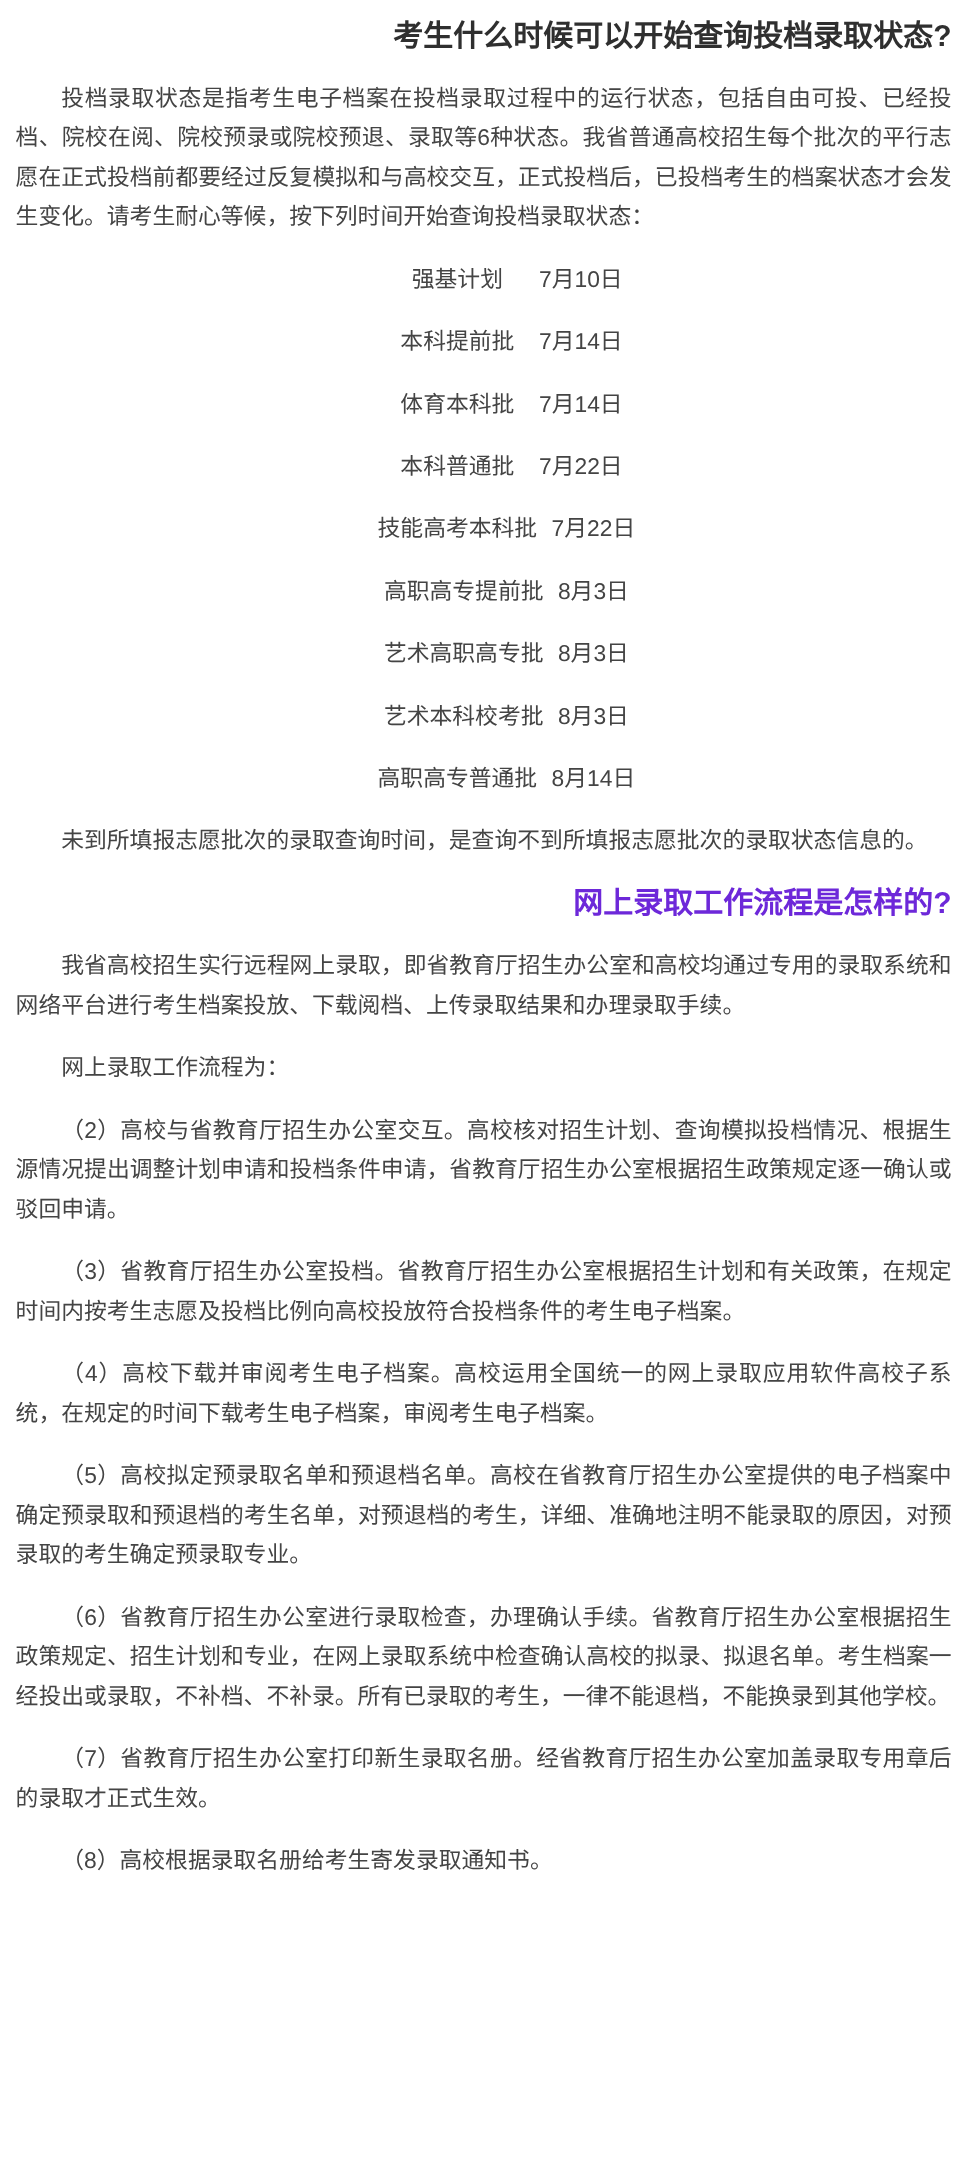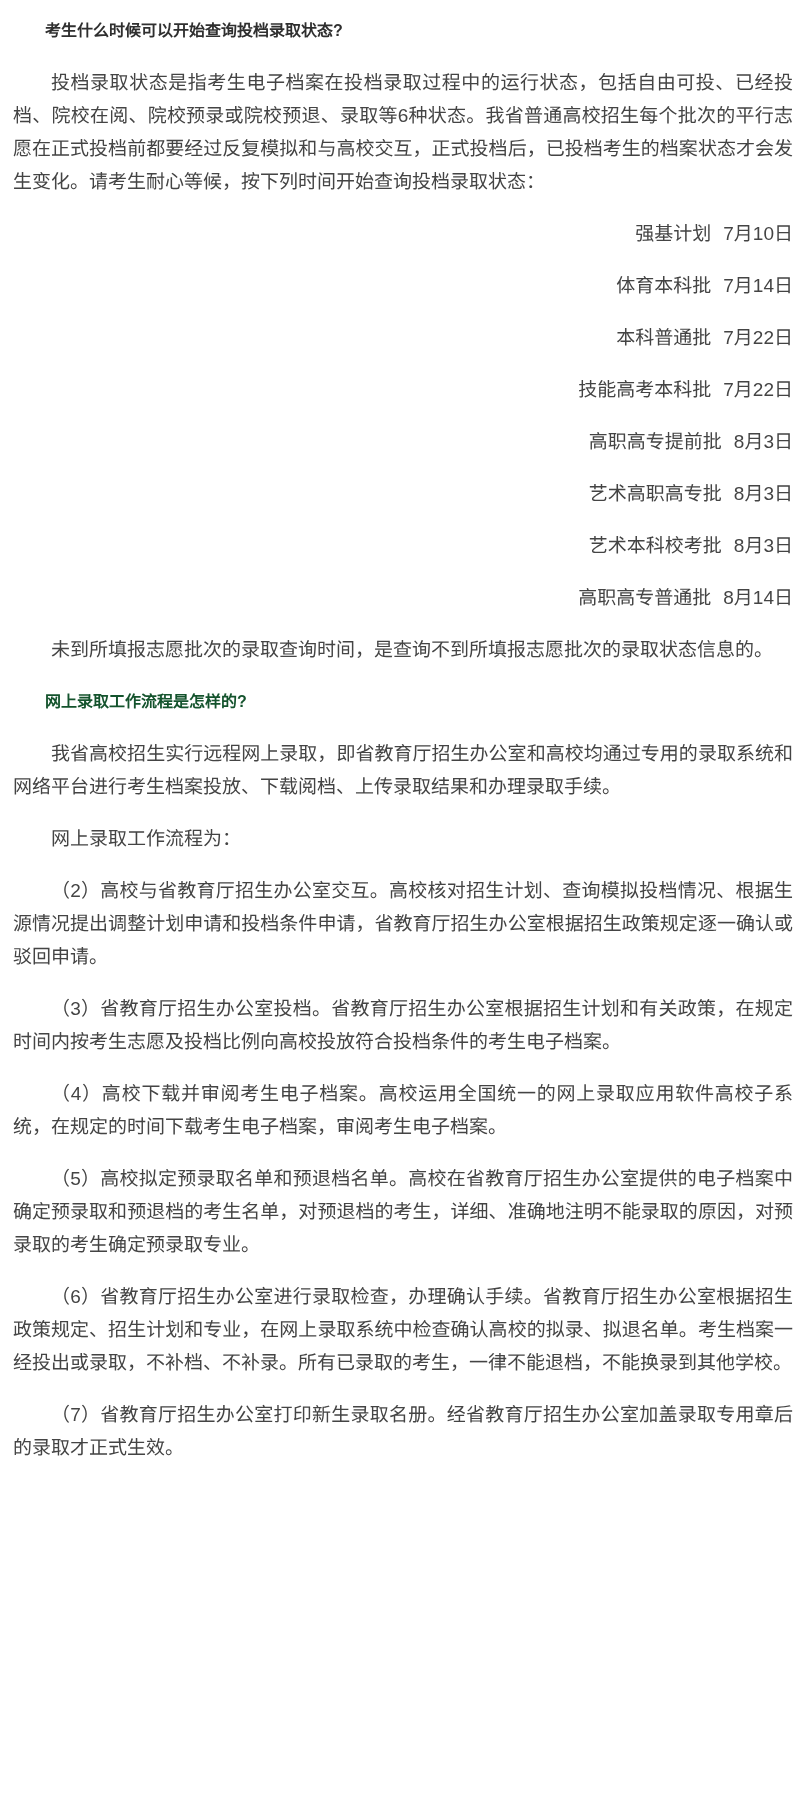--- a/index.html
+++ b/index.html
@@ -22,27 +22,27 @@
     text-align: justify;
   }
   .block {
     margin: 19px 0;
     text-indent: 2em;
   }
   .article > :first-child {
     margin-top: 0;
   }
   h2.heading {
-    font-size: 16px;
+    font-size: 25px;
     font-weight: 700;
     color: #2f2f2f;
-    text-align: left;
+    text-align: right;
   }
   .row {
-    text-align: right;
+    text-align: center;
   }
   .row .batch {
     display: inline-block;
     min-width: 112px;
     margin-right: 12px;
     text-indent: 0;
     white-space: nowrap;
   }
   .row .date {
     display: inline-block;
@@ -57,56 +57,58 @@
 
   <h2 class="block heading" style="color: rgb(47, 47, 47);">考生什么时候可以开始查询投档录取状态?</h2>
 
   <p class="block">投档录取状态是指考生电子档案在投档录取过程中的运行状态，包括自由可投、已经投档、院校在阅、院校预录或院校预退、录取等6种状态。我省普通高校招生每个批次的平行志愿在正式投档前都要经过反复模拟和与高校交互，正式投档后，已投档考生的档案状态才会发生变化。请考生耐心等候，按下列时间开始查询投档录取状态：</p>
 
   <div>
 
       <p class="block row"><span class="batch">强基计划</span><span class="date">7月10日</span></p>
 
 
+      <p class="block row"><span class="batch">本科提前批</span><span class="date">7月14日</span></p>
 
 
       <p class="block row"><span class="batch">体育本科批</span><span class="date">7月14日</span></p>
 
       <p class="block row"><span class="batch">本科普通批</span><span class="date">7月22日</span></p>
 
       <p class="block row"><span class="batch">技能高考本科批</span><span class="date">7月22日</span></p>
 
       <p class="block row"><span class="batch">高职高专提前批</span><span class="date">8月3日</span></p>
 
       <p class="block row"><span class="batch">艺术高职高专批</span><span class="date">8月3日</span></p>
 
       <p class="block row"><span class="batch">艺术本科校考批</span><span class="date">8月3日</span></p>
 
 
       <p class="block row"><span class="batch">高职高专普通批</span><span class="date">8月14日</span></p>
     </div>
 
   <p class="block">未到所填报志愿批次的录取查询时间，是查询不到所填报志愿批次的录取状态信息的。</p>
 
-  <h2 class="block heading" style="color: #14532d;">网上录取工作流程是怎样的?</h2>
+  <h2 class="block heading" style="color: #6d28d9;">网上录取工作流程是怎样的?</h2>
 
   <p class="block">我省高校招生实行远程网上录取，即省教育厅招生办公室和高校均通过专用的录取系统和网络平台进行考生档案投放、下载阅档、上传录取结果和办理录取手续。</p>
 
   <p class="block">网上录取工作流程为：</p>
 
   <div>
 
 
       <p class="block step">（2）高校与省教育厅招生办公室交互。高校核对招生计划、查询模拟投档情况、根据生源情况提出调整计划申请和投档条件申请，省教育厅招生办公室根据招生政策规定逐一确认或驳回申请。</p>
 
       <p class="block step">（3）省教育厅招生办公室投档。省教育厅招生办公室根据招生计划和有关政策，在规定时间内按考生志愿及投档比例向高校投放符合投档条件的考生电子档案。</p>
 
       <p class="block step">（4）高校下载并审阅考生电子档案。高校运用全国统一的网上录取应用软件高校子系统，在规定的时间下载考生电子档案，审阅考生电子档案。</p>
 
       <p class="block step">（5）高校拟定预录取名单和预退档名单。高校在省教育厅招生办公室提供的电子档案中确定预录取和预退档的考生名单，对预退档的考生，详细、准确地注明不能录取的原因，对预录取的考生确定预录取专业。</p>
 
       <p class="block step">（6）省教育厅招生办公室进行录取检查，办理确认手续。省教育厅招生办公室根据招生政策规定、招生计划和专业，在网上录取系统中检查确认高校的拟录、拟退名单。考生档案一经投出或录取，不补档、不补录。所有已录取的考生，一律不能退档，不能换录到其他学校。</p>
 
       <p class="block step">（7）省教育厅招生办公室打印新生录取名册。经省教育厅招生办公室加盖录取专用章后的录取才正式生效。</p>
 
+      <p class="block step">（8）高校根据录取名册给考生寄发录取通知书。</p>
     </div>
 
 </div>
 
 </body></html>

